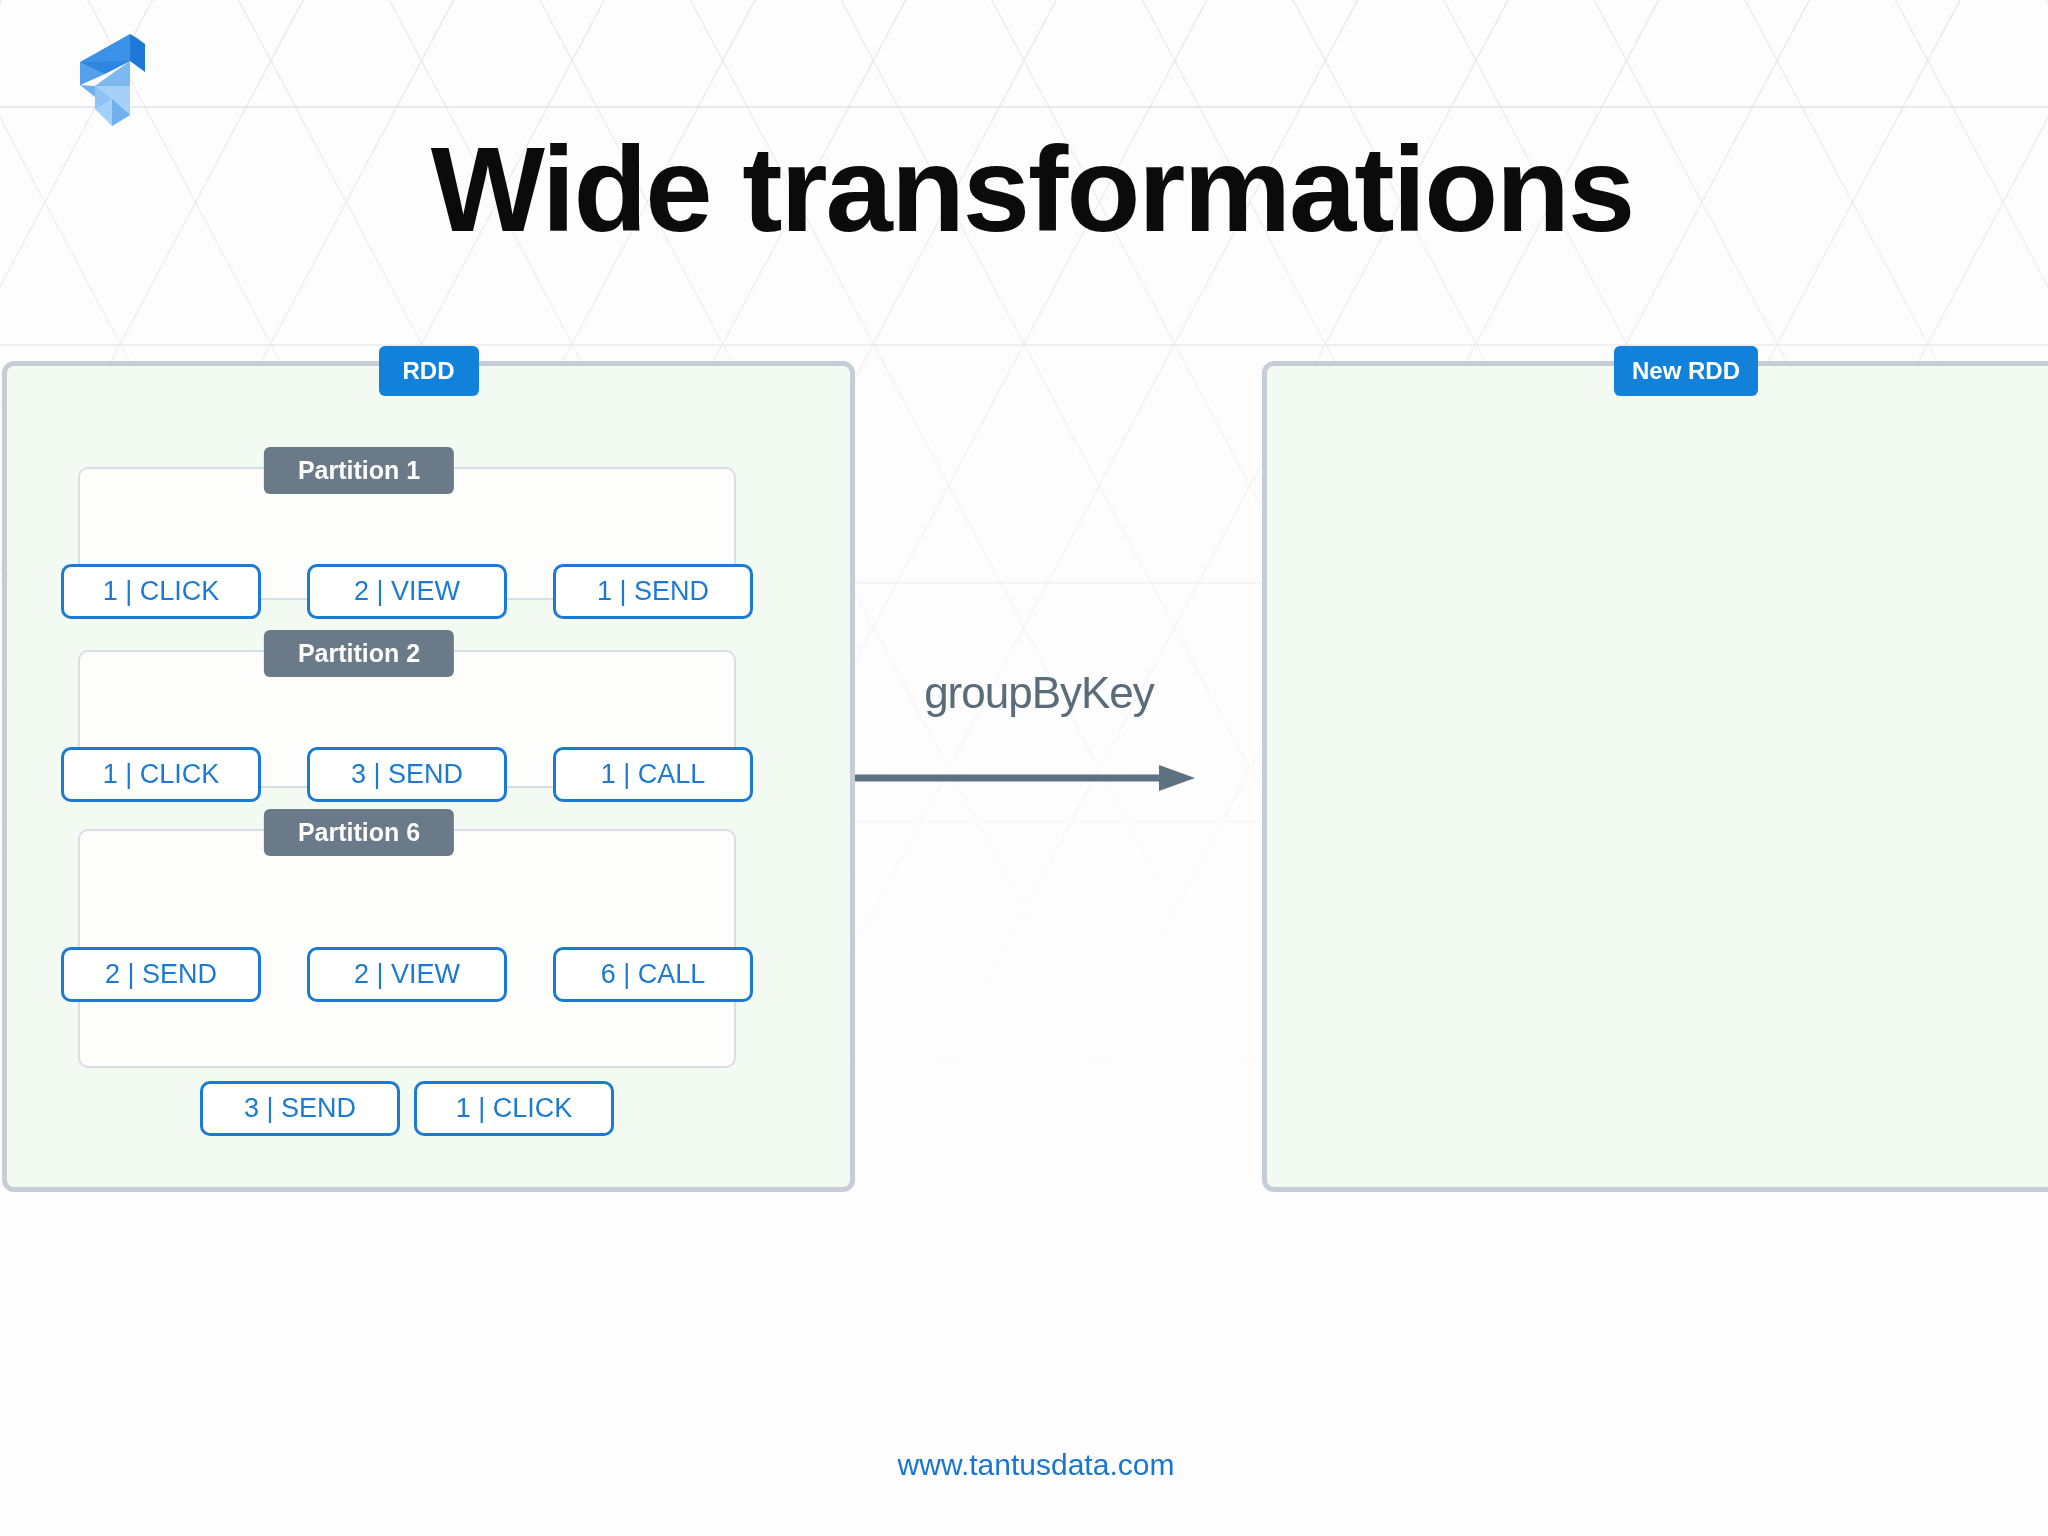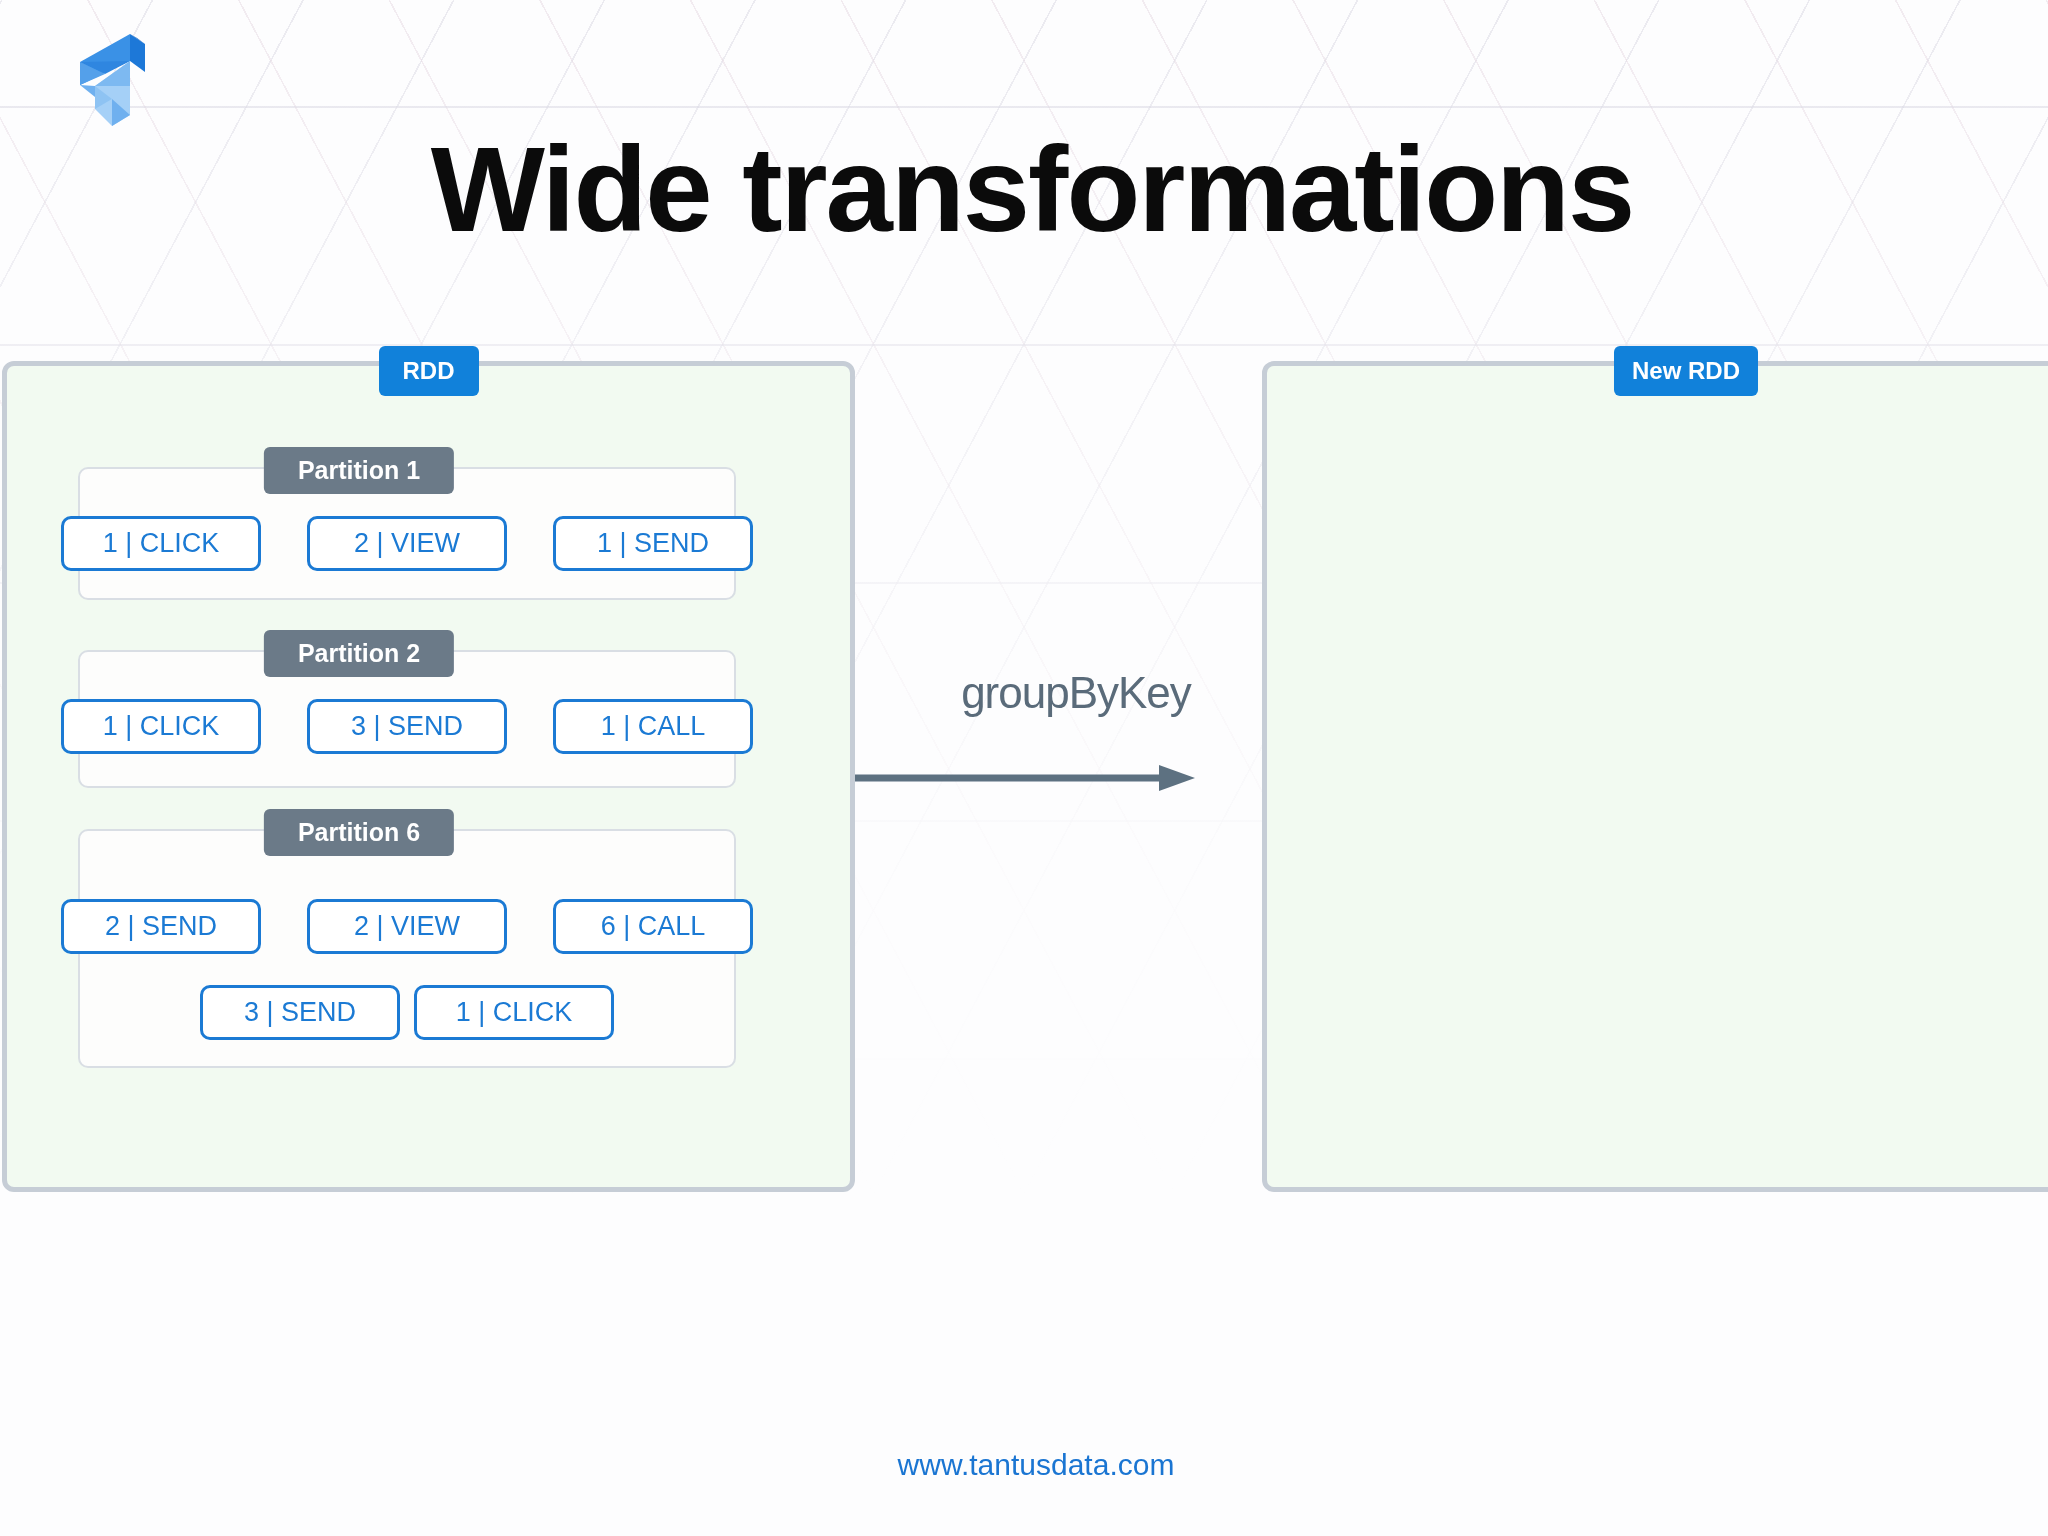--- a/index.html
+++ b/index.html
@@ -59,25 +59,25 @@
     position:absolute;inset:0;display:flex;flex-direction:column;
     align-items:center;padding-top:47px;row-gap:31px;box-sizing:border-box;
   }
   .rows.multi{padding-top:68px;}
   .chip-row{display:flex;justify-content:center;gap:46px;}
   .chip-row + .chip-row{gap:14px;}
   .chip{
     box-sizing:border-box;min-width:200px;height:55px;padding:0 36px;
     display:flex;align-items:center;justify-content:center;
     background:#ffffff;border:3px solid var(--record-blue);border-radius:10px;
-    color:var(--record-blue);font-size:27px;white-space:nowrap;
+    color:var(--record-blue);font-size:27px;white-space:nowrap;margin-top:48px;
   }
   
   .arrow-label{
-    position:absolute;left:906px;top:668px;width:340px;
+    position:absolute;left:869px;top:668px;width:340px;
     text-align:center;font-size:44px;letter-spacing:-1px;
     color:#5a6b7a;
   }
   .arrow-svg{position:absolute;left:855px;top:756px;}
   
   .footer-link-wrap{position:absolute;left:0;top:1448px;width:100%;text-align:center;}
   .footer-link{
     font-size:30px;color:var(--link-blue);cursor:pointer;margin-left:24px;
   }
 </style>

